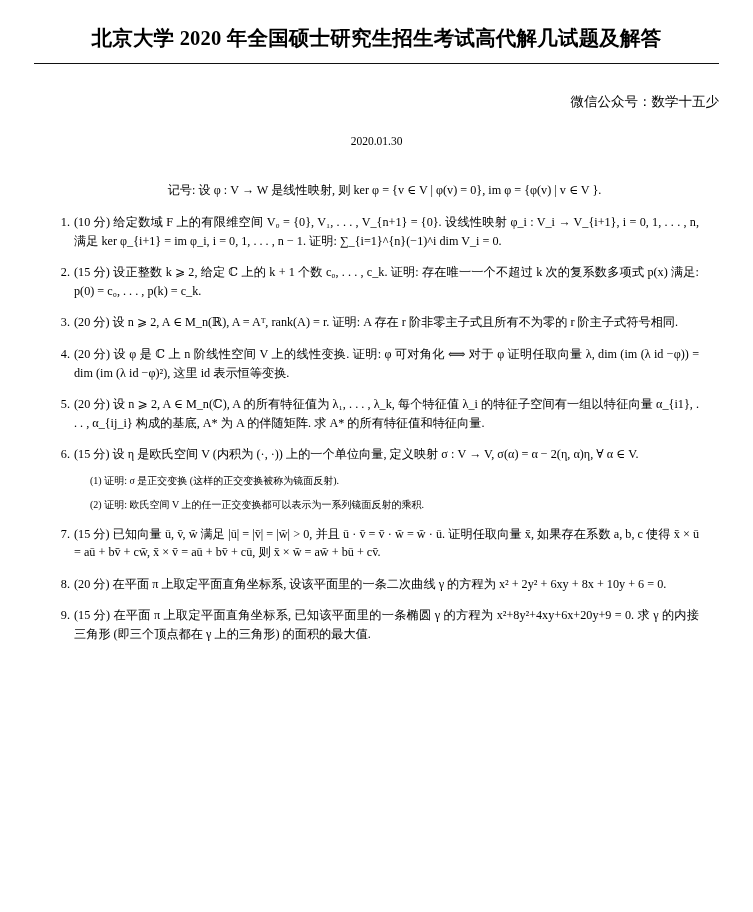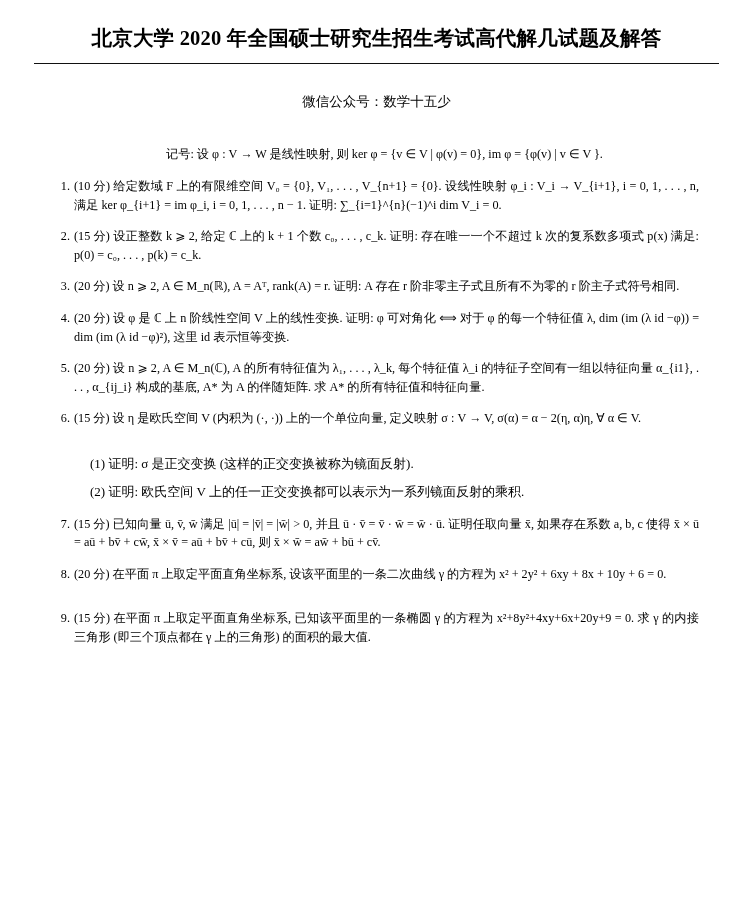--- a/index.html
+++ b/index.html
@@ -12,36 +12,35 @@
     background: #ffffff;
     font-family: "Liberation Serif", "DejaVu Serif", serif;
     color: #000000;
   }
   .page {
     width: 753px;
     height: 912px;
     box-sizing: border-box;
     padding: 18px 34px 8px 34px;
     position: relative;
-    font-family: Liberation Serif, serif;
   }
   .title {
     text-align: center;
     font-size: 20.5px;
     letter-spacing: 0.2px;
     margin: 6px 0 0 0;
     white-space: nowrap;
   }
   .rule {
     border: none;
     border-top: 1.1px solid #111;
     margin: 11px 0 0 0;
   }
   .subtitle {
-    text-align: center;
+    text-align: right;
     font-size: 13.5px;
     margin-top: 29px;
   }
   .date {
     text-align: center;
     font-size: 11.5px;
     margin-top: 24px;
   }
   .preface {
     font-size: 12.2px;
@@ -69,38 +68,39 @@
     counter-increment: prob;
     content: counter(prob) ".";
     position: absolute;
     left: 0;
     top: 0;
     width: 22px;
     text-align: right;
     font-size: 12.2px;
   }
   .sub {
-    margin-top: 26px;
+    margin-top: 9px;
     padding-left: 16px;
-    font-size: 13px;
+    font-size: 10px;
     line-height: 1.5;
   }
   .sub > div {
     margin-top: 9px;
   }
 </style>
 </head>
 <body>
 
 <div class="page">
 
   <h1 class="title">北京大学 2020 年全国硕士研究生招生考试高代解几试题及解答</h1>
   <hr class="rule">
 
   <div class="subtitle">微信公众号：数学十五少</div>
+  <div class="date">2020.01.30</div>
 
   <div class="preface">记号: 设 φ : V → W 是线性映射, 则 ker φ = {v ∈ V | φ(v) = 0}, im φ = {φ(v) | v ∈ V }.</div>
 
   <ol class="problems">
 
     <li>
       <span>(10 分)</span>
       <span>给定数域 F 上的有限维空间 V₀ = {0}, V₁, . . . , V_{n+1} = {0}. 设线性映射 φ_i : V_i → V_{i+1}, i = 0, 1, . . . , n, 满足 ker φ_{i+1} = im φ_i, i = 0, 1, . . . , n − 1. 证明: ∑_{i=1}^{n}(−1)^i dim V_i = 0.</span>
     </li>
 
@@ -109,21 +109,21 @@
       <span>设正整数 k ⩾ 2, 给定 ℂ 上的 k + 1 个数 c₀, . . . , c_k. 证明: 存在唯一一个不超过 k 次的复系数多项式 p(x) 满足: p(0) = c₀, . . . , p(k) = c_k.</span>
     </li>
 
     <li>
       <span>(20 分)</span>
       <span>设 n ⩾ 2, A ∈ M_n(ℝ), A = Aᵀ, rank(A) = r. 证明: A 存在 r 阶非零主子式且所有不为零的 r 阶主子式符号相同.</span>
     </li>
 
     <li>
       <span>(20 分)</span>
-      <span>设 φ 是 ℂ 上 n 阶线性空间 V 上的线性变换. 证明: φ 可对角化 ⟺ 对于 φ 的每一个特征值 λ, dim (im (λ id −φ)) = dim (im (λ id −φ)²), 这里 id 表示恒等变换.</span>
+      <span>设 φ 是 ℂ 上 n 阶线性空间 V 上的线性变换. 证明: φ 可对角化 ⟺ 对于 φ 证明任取向量 λ, dim (im (λ id −φ)) = dim (im (λ id −φ)²), 这里 id 表示恒等变换.</span>
     </li>
 
     <li>
       <span>(20 分)</span>
       <span>设 n ⩾ 2, A ∈ M_n(ℂ), A 的所有特征值为 λ₁, . . . , λ_k, 每个特征值 λ_i 的特征子空间有一组以特征向量 α_{i1}, . . . , α_{ij_i} 构成的基底, A* 为 A 的伴随矩阵. 求 A* 的所有特征值和特征向量.</span>
     </li>
 
     <li>
       <span>(15 分)</span>
       <span>设 η 是欧氏空间 V (内积为 (·, ·)) 上的一个单位向量, 定义映射 σ : V → V, σ(α) = α − 2(η, α)η, ∀ α ∈ V.</span>

